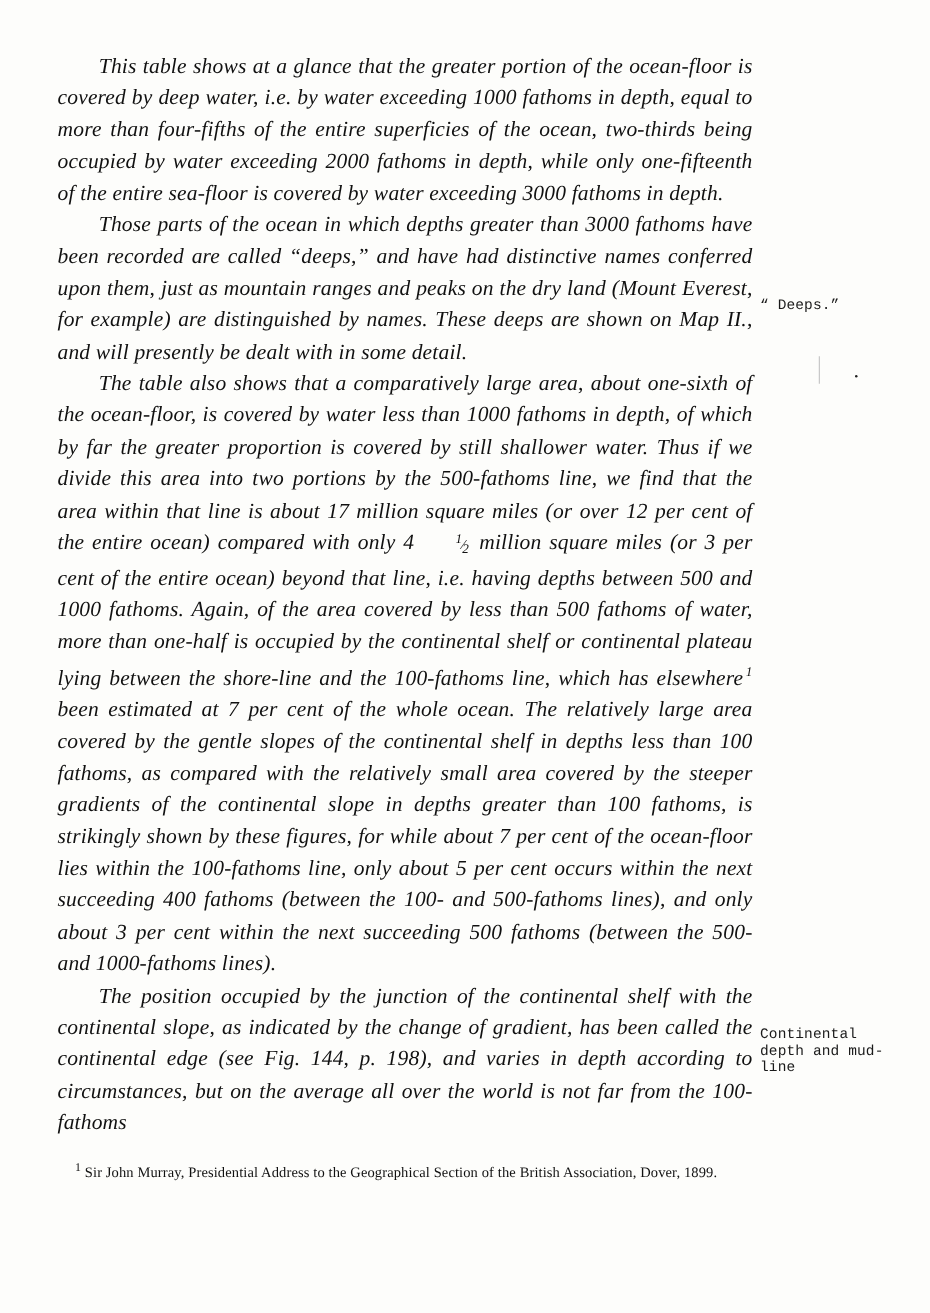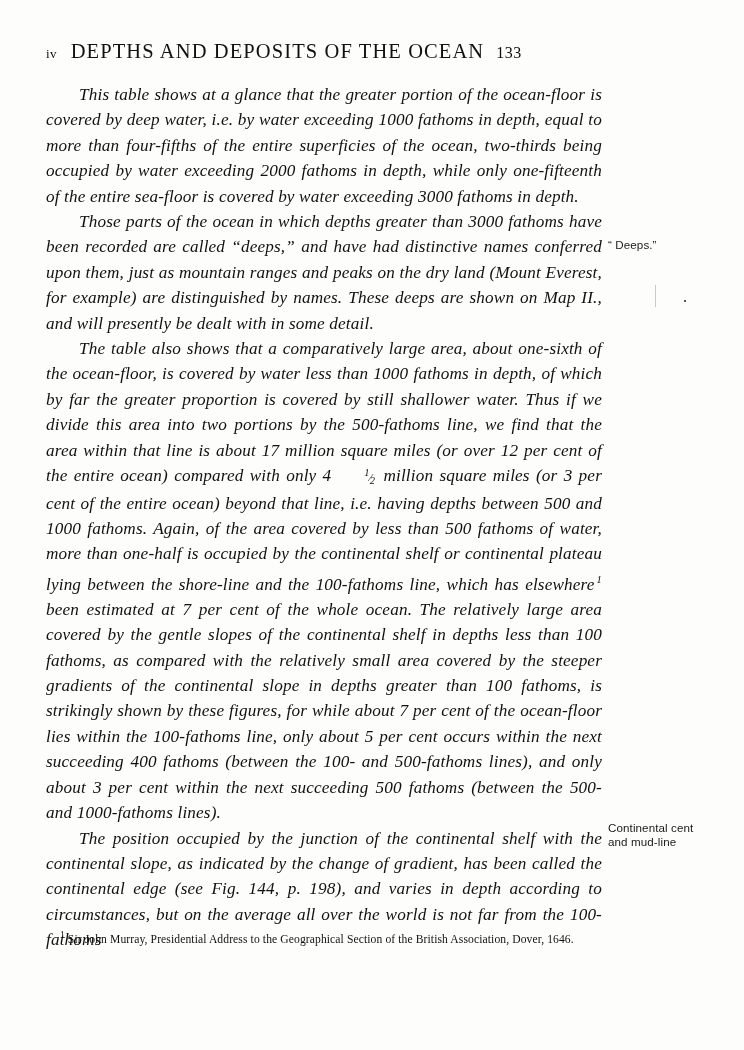--- a/index.html
+++ b/index.html
@@ -64,21 +64,21 @@
   }
   p.para + p.para {
     margin-top: 0;
   }
   .marginal {
     position: absolute;
     left: 608px;
     width: 104px;
     font-size: 11.6px;
     line-height: 13.6px;
-    font-family: Liberation Sans, sans-serif;
+    font-family: Liberation Mono, monospace;
     color: #1a1a1a;
     letter-spacing: 0.1px;
   }
   .dot {
     position: absolute;
     left: 684px;
     top: 300px;
     width: 2px;
     height: 2px;
     background: #222;
@@ -133,44 +133,39 @@
     font-size: 11px;
   }
 </style>
 </head>
 <body>
 
 <div class="page">
 
   <div class="content">
 
-    <div class="running-head">
-      <span class="rh-chapter">IV</span>
-      <span class="rh-title">DEPTHS AND DEPOSITS OF THE OCEAN</span>
-      <span class="rh-page">133</span>
-    </div>
 
     <div class="body-col">
 
       <p class="para"><span>This table shows at a glance that the greater portion of the ocean-floor is covered by deep water, i.e. by water exceeding 1000 fathoms in depth, equal to more than four-fifths of the entire superficies of the ocean, two-thirds being occupied by water exceeding 2000 fathoms in depth, while only one-fifteenth of the entire sea-floor is covered by water exceeding 3000 fathoms in depth.</span></p>
 
       <p class="para"><span>Those parts of the ocean in which depths greater than 3000 fathoms have been recorded are called “deeps,” and have had distinctive names conferred upon them, just as mountain ranges and peaks on the dry land (Mount Everest, for example) are distinguished by names. These deeps are shown on Map II., and will presently be dealt with in some detail.</span></p>
 
       <p class="para"><span>The table also shows that a comparatively large area, about one-sixth of the ocean-floor, is covered by water less than 1000 fathoms in depth, of which by far the greater proportion is covered by still shallower water. Thus if we divide this area into two portions by the 500-fathoms line, we find that the area within that line is about 17 million square miles (or over 12 per cent of the entire ocean) compared with only 4</span><span class="frac"><span class="num">1</span><span class="bar">⁄</span><span class="den">2</span></span><span> million square miles (or 3 per cent of the entire ocean) beyond that line, i.e. having depths between 500 and 1000 fathoms. Again, of the area covered by less than 500 fathoms of water, more than one-half is occupied by the continental shelf or continental plateau lying between the shore-line and the 100-fathoms line, which has elsewhere</span><sup class="fnref">1</sup><span> been estimated at 7 per cent of the whole ocean. The relatively large area covered by the gentle slopes of the continental shelf in depths less than 100 fathoms, as compared with the relatively small area covered by the steeper gradients of the continental slope in depths greater than 100 fathoms, is strikingly shown by these figures, for while about 7 per cent of the ocean-floor lies within the 100-fathoms line, only about 5 per cent occurs within the next succeeding 400 fathoms (between the 100- and 500-fathoms lines), and only about 3 per cent within the next succeeding 500 fathoms (between the 500- and 1000-fathoms lines).</span></p>
 
       <p class="para"><span>The position occupied by the junction of the continental shelf with the continental slope, as indicated by the change of gradient, has been called the continental edge (see Fig. 144, p. 198), and varies in depth according to circumstances, but on the average all over the world is not far from the 100-fathoms</span></p>
 
     </div>
   </div>
 
   <div class="marginal" style="top:238px;">“ Deeps.”</div>
 
   <div class="hairline"></div>
   <div class="dot"></div>
 
 
-  <div class="marginal" style="top:821px;">Continental cent and mud-line</div>
+  <div class="marginal" style="top:821px;">Continental depth and mud-line</div>
 
   <div class="footnote">
-    <span class="fn-mark">1</span><span>Sir John Murray, Presidential Address to the Geographical Section of the British Association, Dover, 1646.</span>
+    <span class="fn-mark">1</span><span>Sir John Murray, Presidential Address to the Geographical Section of the British Association, Dover, 1899.</span>
   </div>
 
 </div>
 
 </body></html>

